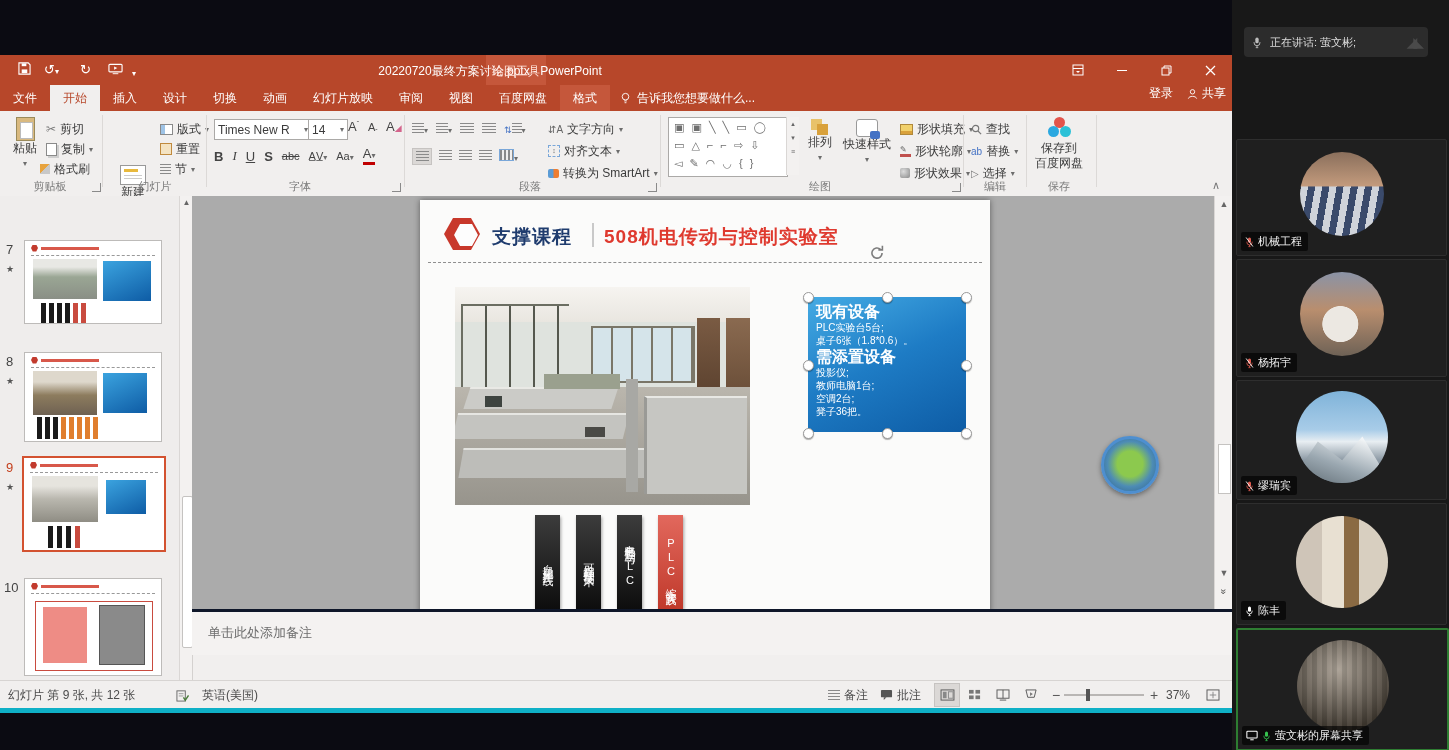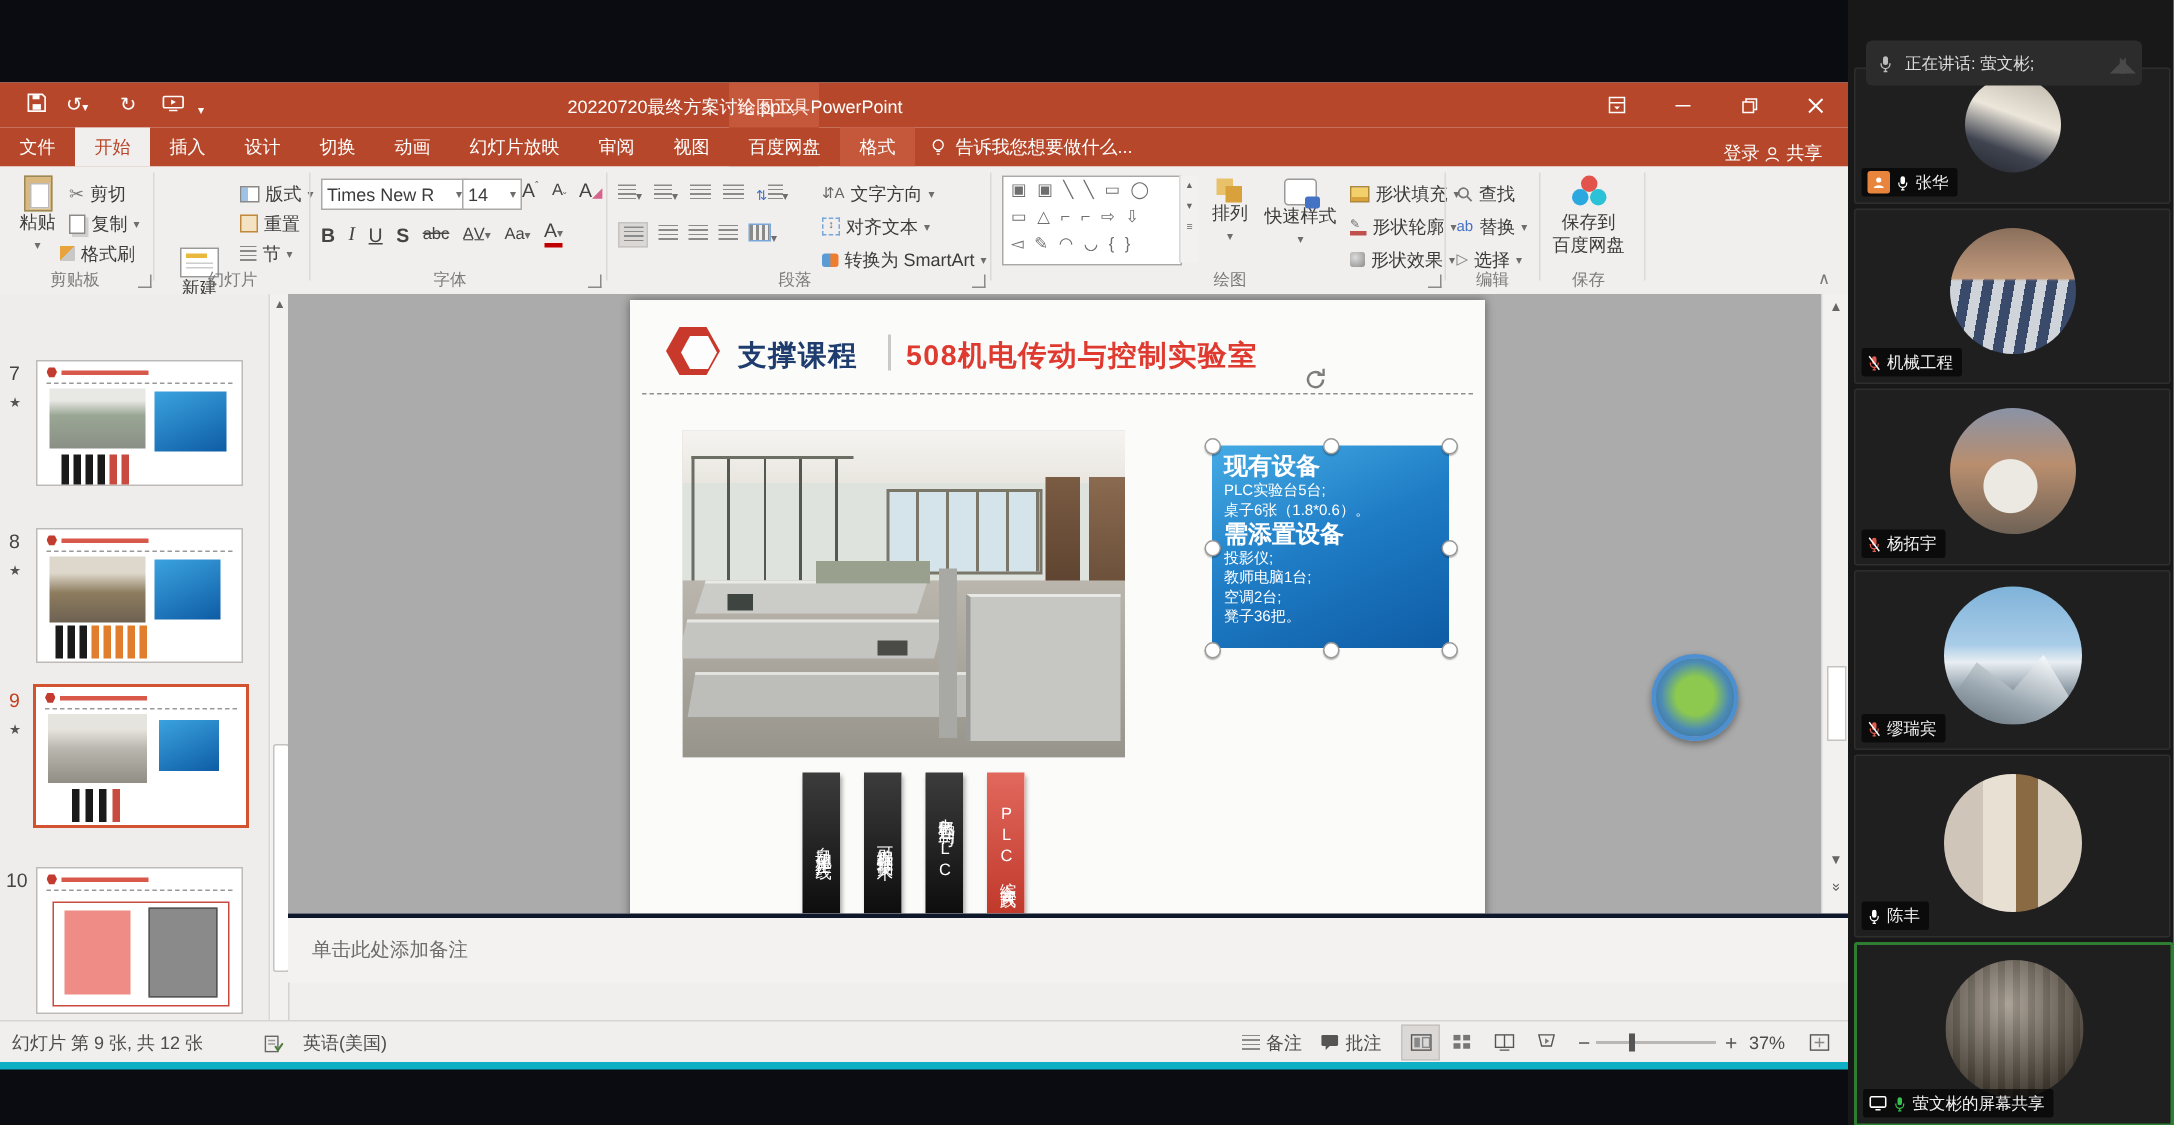--- a/index.html
+++ b/index.html
@@ -12,21 +12,21 @@
   .ctx-bg{left:486px;top:0;width:60px;height:56px;background:#C5573B;}
   .qat{top:7px;color:#fff;font-size:13px;line-height:16px;}
   .title-text{top:8px;left:0;width:980px;text-align:center;color:#fff;font-size:12px;}
   .ctx-label{top:8px;left:486px;width:60px;text-align:center;color:#ffe3da;font-size:12px;}
   .wbtn{top:0;width:44px;height:30px;display:flex;align-items:center;justify-content:center;color:#fff;}
   .tabrow{left:0;top:30px;width:100%;height:26px;background:#B7472A;display:flex;align-items:stretch;color:#fff;font-size:12px;}
   .tab{padding:0 13px;display:flex;align-items:center;cursor:default;}
   .tab.active{background:#F1EFEE;color:#B7472A;}
   .tab.ctx{background:#C5573B;}
   .tellme{display:flex;align-items:center;gap:6px;padding:0 10px;color:#fff;}
-  .tab-right{margin-left:auto;display:flex;align-items:flex-end;gap:3px;padding-right:17px;}
+  .tab-right{margin-left:auto;display:flex;align-items:flex-start;gap:14px;padding-right:6px;}
   
   .ribbon{left:0;top:56px;width:100%;height:85px;background:#F1EFEE;border-bottom:1px solid #D2CFCD;font-size:12px;color:#3b3b3b;}
   .gdiv{top:4px;height:72px;width:1px;background:#DCD9D7;}
   .glabel{bottom:2px;font-size:11px;color:#7a7a7a;text-align:center;}
   .bigbtn{text-align:center;line-height:15px;color:#3b3b3b;}
   .smallrow{display:flex;align-items:center;gap:4px;height:18px;white-space:nowrap;}
   .combo{height:19px;background:#fff;border:1px solid #ABA9A7;display:flex;align-items:center;justify-content:space-between;padding:0 3px;font-size:12px;}
   .dd{color:#6d6d6d;font-size:8px;}
   .ic{display:inline-block;}
   .lines{width:13px;height:10px;background:repeating-linear-gradient(#8a8a8a 0 1px,transparent 1px 3px);}
@@ -573,37 +573,20 @@
   <div class="ab pill">
     <svg width="10" height="13" viewBox="0 0 12 14" style="color:#bdbdbd;">
         <rect x="4" y="1" width="4" height="7" rx="2" fill="currentColor"></rect>
         <path d="M2.5 6.5v.9a3.5 3.5 0 0 0 7 0v-.9" fill="none" stroke="currentColor" stroke-width="1.1"></path>
         <path d="M6 11v2M4.5 13.2h3" stroke="currentColor" stroke-width="1.1"></path>
       </svg>
     <span>正在讲话: 萤文彬;</span>
     <span style="margin-left:auto;color:#4a4a4a;font-size:14px;letter-spacing:-4px;">◢◣</span>
   </div>
 
-  <div class="ab tile" style="top:45px;height:89px;">
-    <div class="avatar ab" style="top:5px;width:64px;height:64px;background:linear-gradient(200deg,#b8b0a4 0%,#ece6da 42%,#3f4450 72%,#23252c 100%);"></div>
-    <div class="tlabel">
-      <span class="badge">
-          <svg width="9" height="9" viewBox="0 0 12 12">
-            <circle cx="6" cy="4" r="2.3" fill="#fff"></circle>
-            <path d="M1.5 11c.5-3 8.5-3 9 0z" fill="#fff"></path>
-          </svg>
-        </span>
-      <svg width="9" height="12" viewBox="0 0 12 14" style="color:#fff;">
-          <rect x="4" y="1" width="4" height="7" rx="2" fill="currentColor"></rect>
-          <path d="M2.5 6.5v.9a3.5 3.5 0 0 0 7 0v-.9" fill="none" stroke="currentColor" stroke-width="1.1"></path>
-          <path d="M6 11v2M4.5 13.2h3" stroke="currentColor" stroke-width="1.1"></path>
-        </svg>
-      <span>张华</span>
-    </div>
-  </div>
 
   <div class="ab tile" style="top:139px;height:115px;">
     <div class="avatar ab" style="top:12px;width:84px;height:84px;background:linear-gradient(180deg,#8a6f5c 0%,#c29a7c 40%,rgba(0,0,0,0) 42%),repeating-linear-gradient(100deg,#3a4a6b 0 7px,#cfd3da 7px 14px);"></div>
     <div class="tlabel">
       <svg width="9" height="12" viewBox="0 0 12 14" style="color:#E05A4E;">
           <rect x="4" y="1" width="4" height="7" rx="2" fill="currentColor"></rect>
           <path d="M2.5 6.5v.9a3.5 3.5 0 0 0 7 0v-.9" fill="none" stroke="currentColor" stroke-width="1.1"></path>
           <path d="M6 11v2M4.5 13.2h3" stroke="currentColor" stroke-width="1.1"></path>
           <path d="M1.5 1l9 12" stroke="#fff" stroke-width="1.2"></path>
         </svg>

